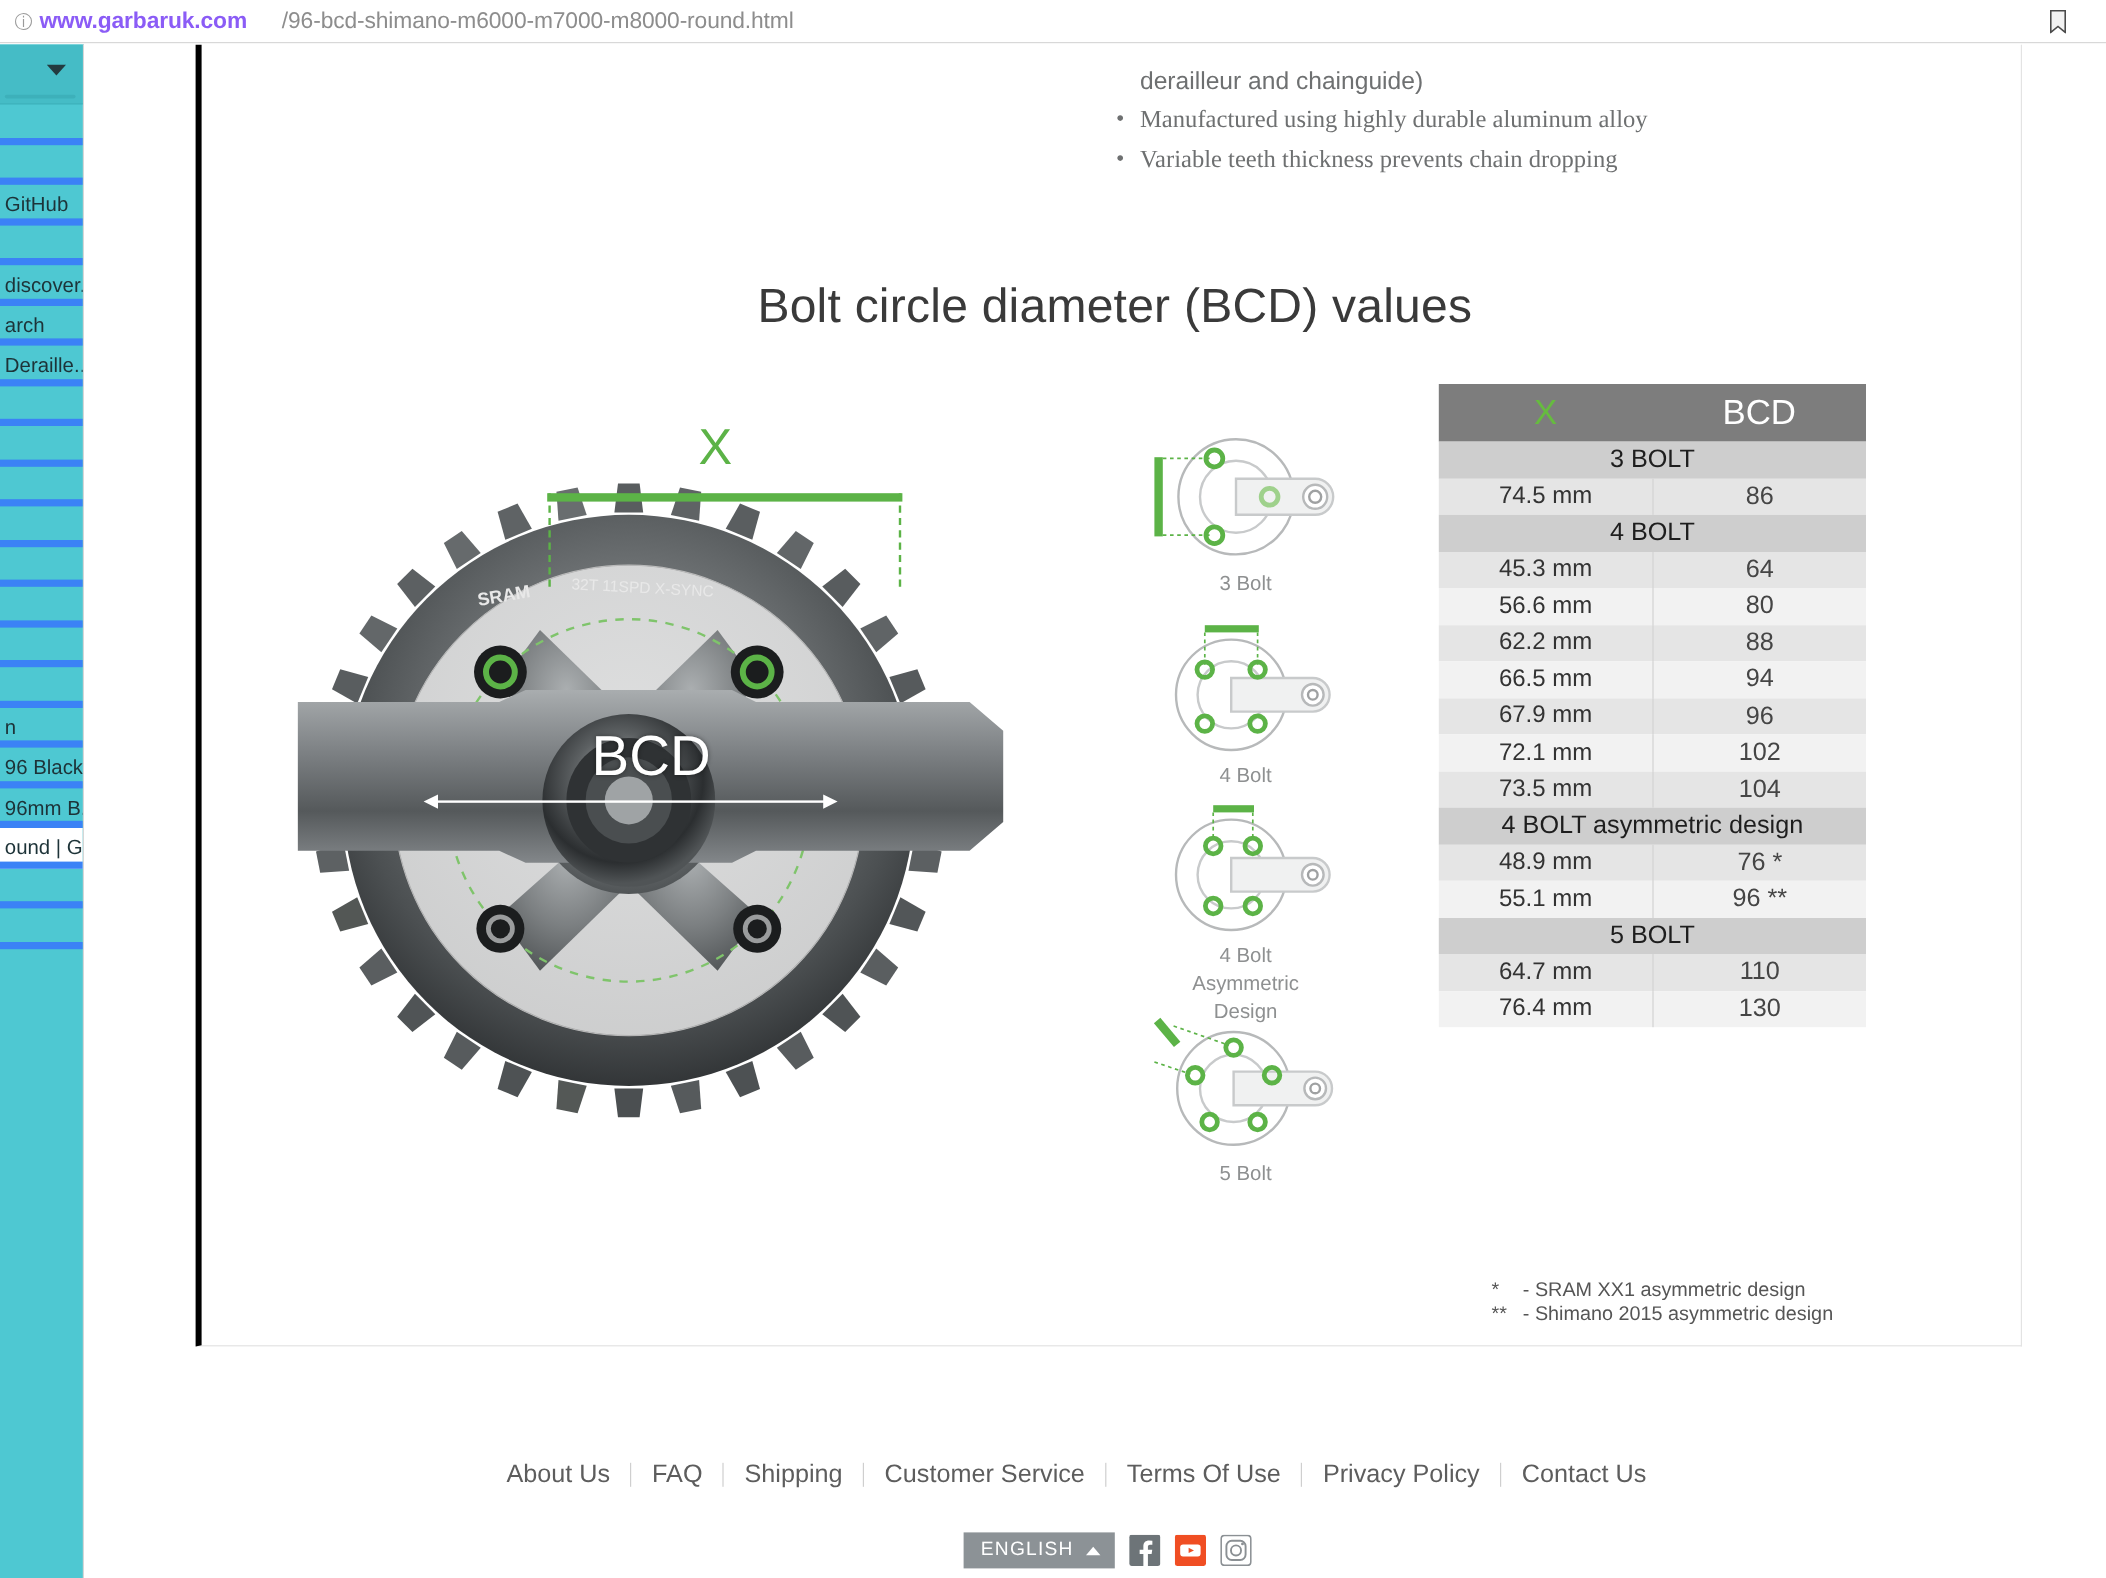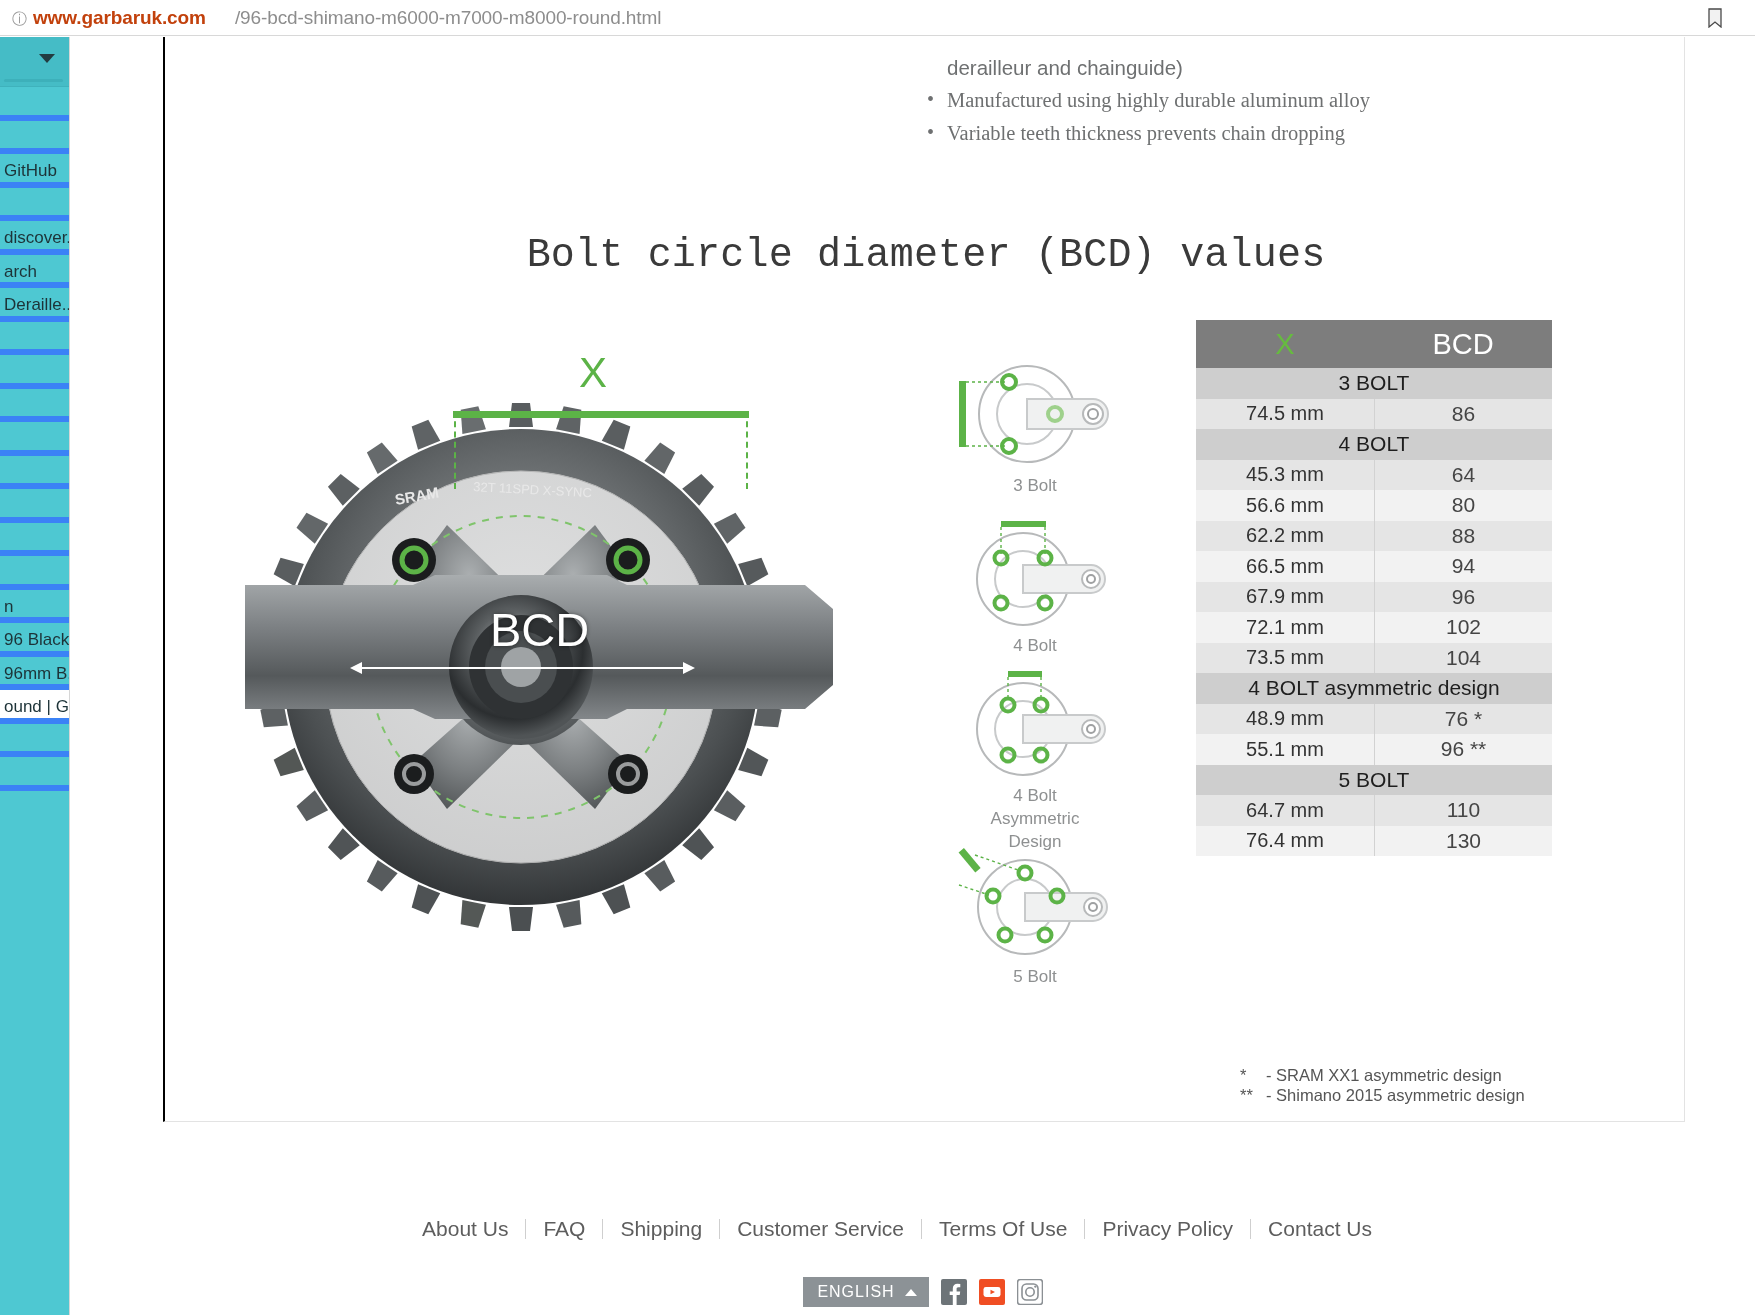--- a/index.html
+++ b/index.html
@@ -19,21 +19,21 @@
   }
   #url-wrap {
     display: flex; align-items: baseline;
     margin-left: 12px;
     font-size: 19px;
     letter-spacing: -0.1px;
     white-space: nowrap;
   }
   #url-lock { color: #9a9a9a; font-size: 15px; margin-right: 6px; }
   .url-dim { color: #8d8d8d; margin-left: 29px; }
-  .url-strong { color: #c2410c; font-weight: 700; }
+  .url-strong { color: #8b5cf6; font-weight: 700; }
   #bookmark-icon {
     position: absolute; right: 32px; top: 8px;
     width: 16px; height: 20px;
   }
 
   
   #sidebar {
     position: absolute; left: 0; top: 37px;
     width: 70px; height: 1278px;
     background: #4ec8d2;
@@ -77,21 +77,21 @@
   #page {
     position: absolute; left: 71px; top: 37px;
     width: 1684px; height: 1278px;
     background: #ffffff;
     overflow: hidden;
   }
   #content-card {
     position: absolute; left: 92px; top: 0px;
     width: 1522px; height: 1085px;
     background: #ffffff;
-    border-left: 2px solid #000000;
+    border-left: 5px solid #000000;
     border-right: 1px solid #e3e3e3;
     border-bottom: 1px solid #e3e3e3;
   }
 
   
   #bullet-block {
     position: absolute; left: 760px; top: 14px;
     width: 600px;
     color: #6e7071;
     font-size: 20.5px;
@@ -106,21 +106,20 @@
     color: #6e7071; font-size: 20px;
   }
 
   
   #bcd-title {
     position: absolute; left: 0; top: 196px; width: 1522px;
     text-align: center;
     font-size: 40px;
     color: #3a3a3a;
     letter-spacing: 0.2px;
-    font-family: Liberation Mono, monospace;
   }
 
   
   #crank-photo {
     position: absolute; left: 80px; top: 300px;
     width: 660px; height: 600px;
   }
   #x-label {
     position: absolute; left: 334px; top: 12px;
     font-size: 42px; color: #5cb347; font-weight: 400;

